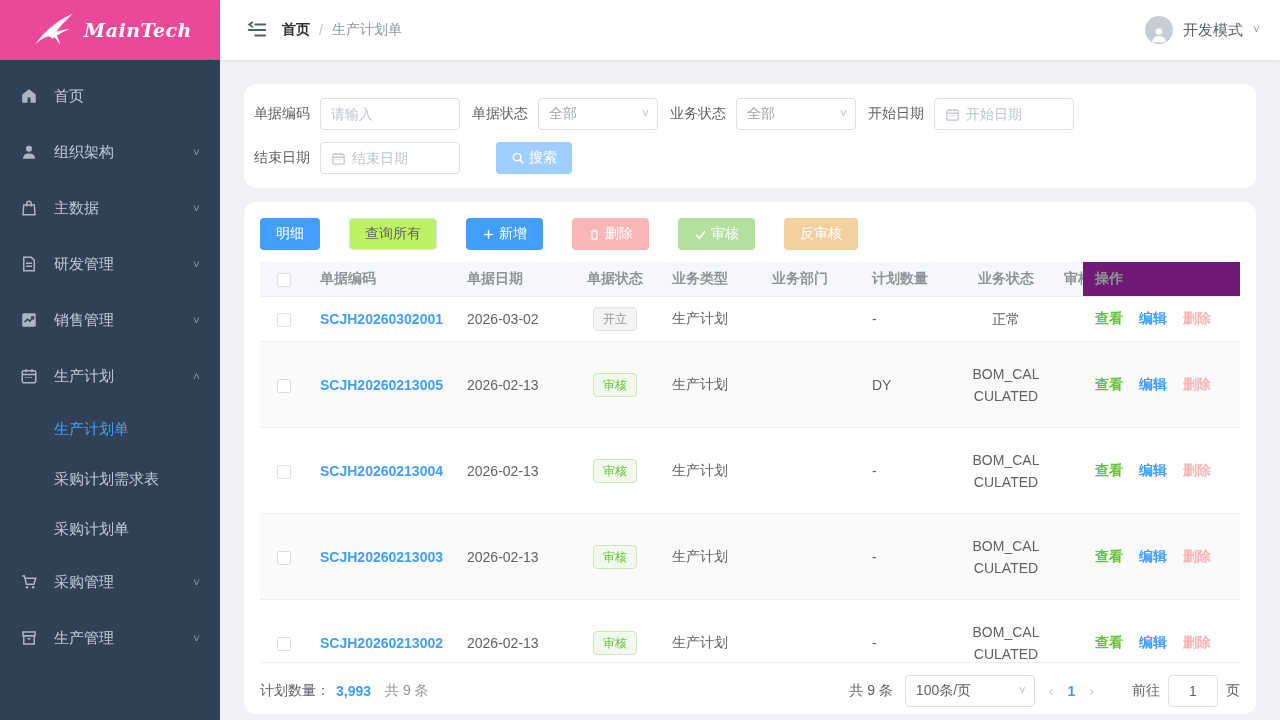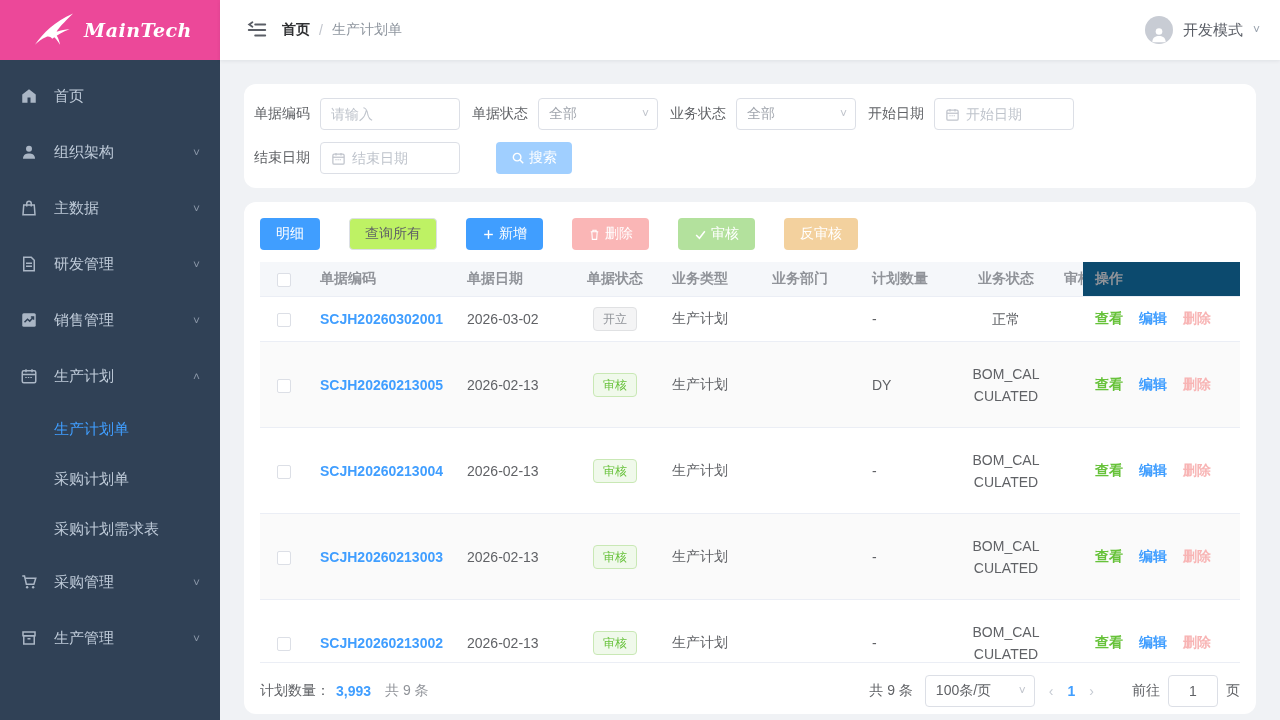--- a/index.html
+++ b/index.html
@@ -65,21 +65,21 @@
   .btn.warning-dis { background:#f3d19e; color:#fff; cursor:not-allowed; }
   .btn svg { width:13px; height:13px; }
 
   .table-wrap { width:100%; overflow:hidden; height:401px; flex:none; border-bottom:1px solid #ebeef5; position:relative; }
   table { border-collapse:separate; border-spacing:0; table-layout:fixed; width:1079px; }
   th,td { border-bottom:1px solid #ebeef5; padding:8px 12px; font-size:14px; overflow:hidden; }
   th { height:35px; color:#909399; font-weight:bold; background:#f5f7fa; text-align:left; white-space:nowrap; padding-top:0; padding-bottom:0; }
   td { color:#606266; background:#fff; }
   tr.stripe td { background:#fafafa; }
   td.c, th.c { text-align:center; }
-  th.op-col { position:sticky; right:0; background:#0c4a6e; z-index:3; }
+  th.op-col { position:sticky; right:0; background:#701a75; z-index:3; }
   td.op-col { position:sticky; right:0; z-index:2; }
   .row-h1 td { height:45px; }
   .row-h2 td { height:86px; }
   .code-link { color:#409eff; font-weight:bold; cursor:pointer; white-space:nowrap; display:block; overflow:hidden; }
   .tag { display:inline-block; height:24px; line-height:22px; padding:0 9px; border-radius:4px; font-size:12px; border:1px solid; }
   .tag-info { color:#909399; background:#f4f4f5; border-color:#e0e1e3; }
   .tag-success { color:#67c23a; background:#f0f9eb; border-color:#c9e8b5; }
   .wrap-all { word-break:break-all; line-height:22px; display:block; }
   .checkbox { display:inline-block; width:14px; height:14px; border:1px solid #dcdfe6; border-radius:2px; background:#fff; vertical-align:middle; cursor:pointer; }
   .act-link { font-weight:bold; cursor:pointer; margin-right:16px; white-space:nowrap; }
@@ -88,21 +88,21 @@
   .act-del { color:#f8b4b4; cursor:not-allowed; margin-right:0; }
 
   
   .table-footer { height:52px; display:flex; align-items:center; flex:none; padding-top:4px; }
   .tf-left { display:flex; align-items:center; gap:6px; }
   .tf-count-label { color:#606266; }
   .tf-count-val { color:#409eff; font-weight:bold; }
   .tf-total { color:#909399; margin-left:8px; }
   .tf-right { margin-left:auto; display:flex; align-items:center; color:#606266; }
   .pg-total { margin-right:12px; color:#606266; }
-  .pg-select { width:110px; height:32px; border:1px solid #dcdfe6; border-radius:4px; display:flex; align-items:center; justify-content:space-between; padding:0 8px 0 10px; cursor:pointer; color:#606266; }
+  .pg-select { width:130px; height:32px; border:1px solid #dcdfe6; border-radius:4px; display:flex; align-items:center; justify-content:space-between; padding:0 8px 0 10px; cursor:pointer; color:#606266; }
   .pg-select .chev { color:#c0c4cc; font-size:12px; }
   .pg-arrow { color:#c5cad2; padding:0 10px; font-size:14px; cursor:pointer; }
   .pg-cur { color:#409eff; font-weight:bold; padding:0 4px; cursor:pointer; }
   .pg-goto { margin-left:24px; display:flex; align-items:center; gap:8px; }
   .pg-input { width:50px; height:32px; border:1px solid #dcdfe6; border-radius:4px; text-align:center; font-size:14px; color:#606266; outline:none; font-family:inherit; }
   .pager-group { display:flex; align-items:center; margin:0 4px; }
 </style>
 </head>
 <body>
 
@@ -175,24 +175,24 @@
             <line x1="7" y1="14" x2="17" y2="14" stroke="currentColor" stroke-width="1.6" stroke-dasharray="2 1.4"></line>
           </svg>
         </span>
       <span class="mi-label">生产计划</span>
       <span class="chev">˄</span>
       </div>
       <div class="sub-item active">
         <span class="mi-label">生产计划单</span>
       </div>
       <div class="sub-item">
+        <span class="mi-label">采购计划需求表</span>
+      </div>
+      <div class="sub-item">
         <span class="mi-label">采购计划单</span>
-      </div>
-      <div class="sub-item">
-        <span class="mi-label">采购计划需求表</span>
       </div>
       <div class="menu-item">
         <span class="mi-icon">
           <svg viewBox="0 0 24 24">
             <path d="M3 4 H6 L8.5 15 H18.5 L21 7 H7" fill="none" stroke="currentColor" stroke-width="2"></path>
             <circle cx="9.5" cy="19" r="1.6" fill="currentColor"></circle>
             <circle cx="17.5" cy="19" r="1.6" fill="currentColor"></circle>
           </svg>
         </span>
       <span class="mi-label">采购管理</span>

